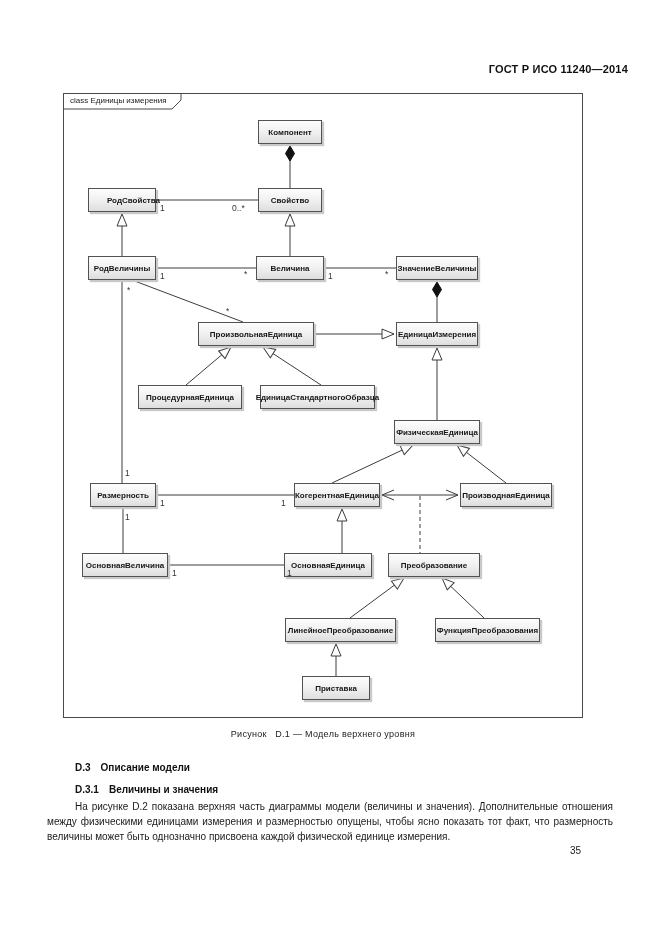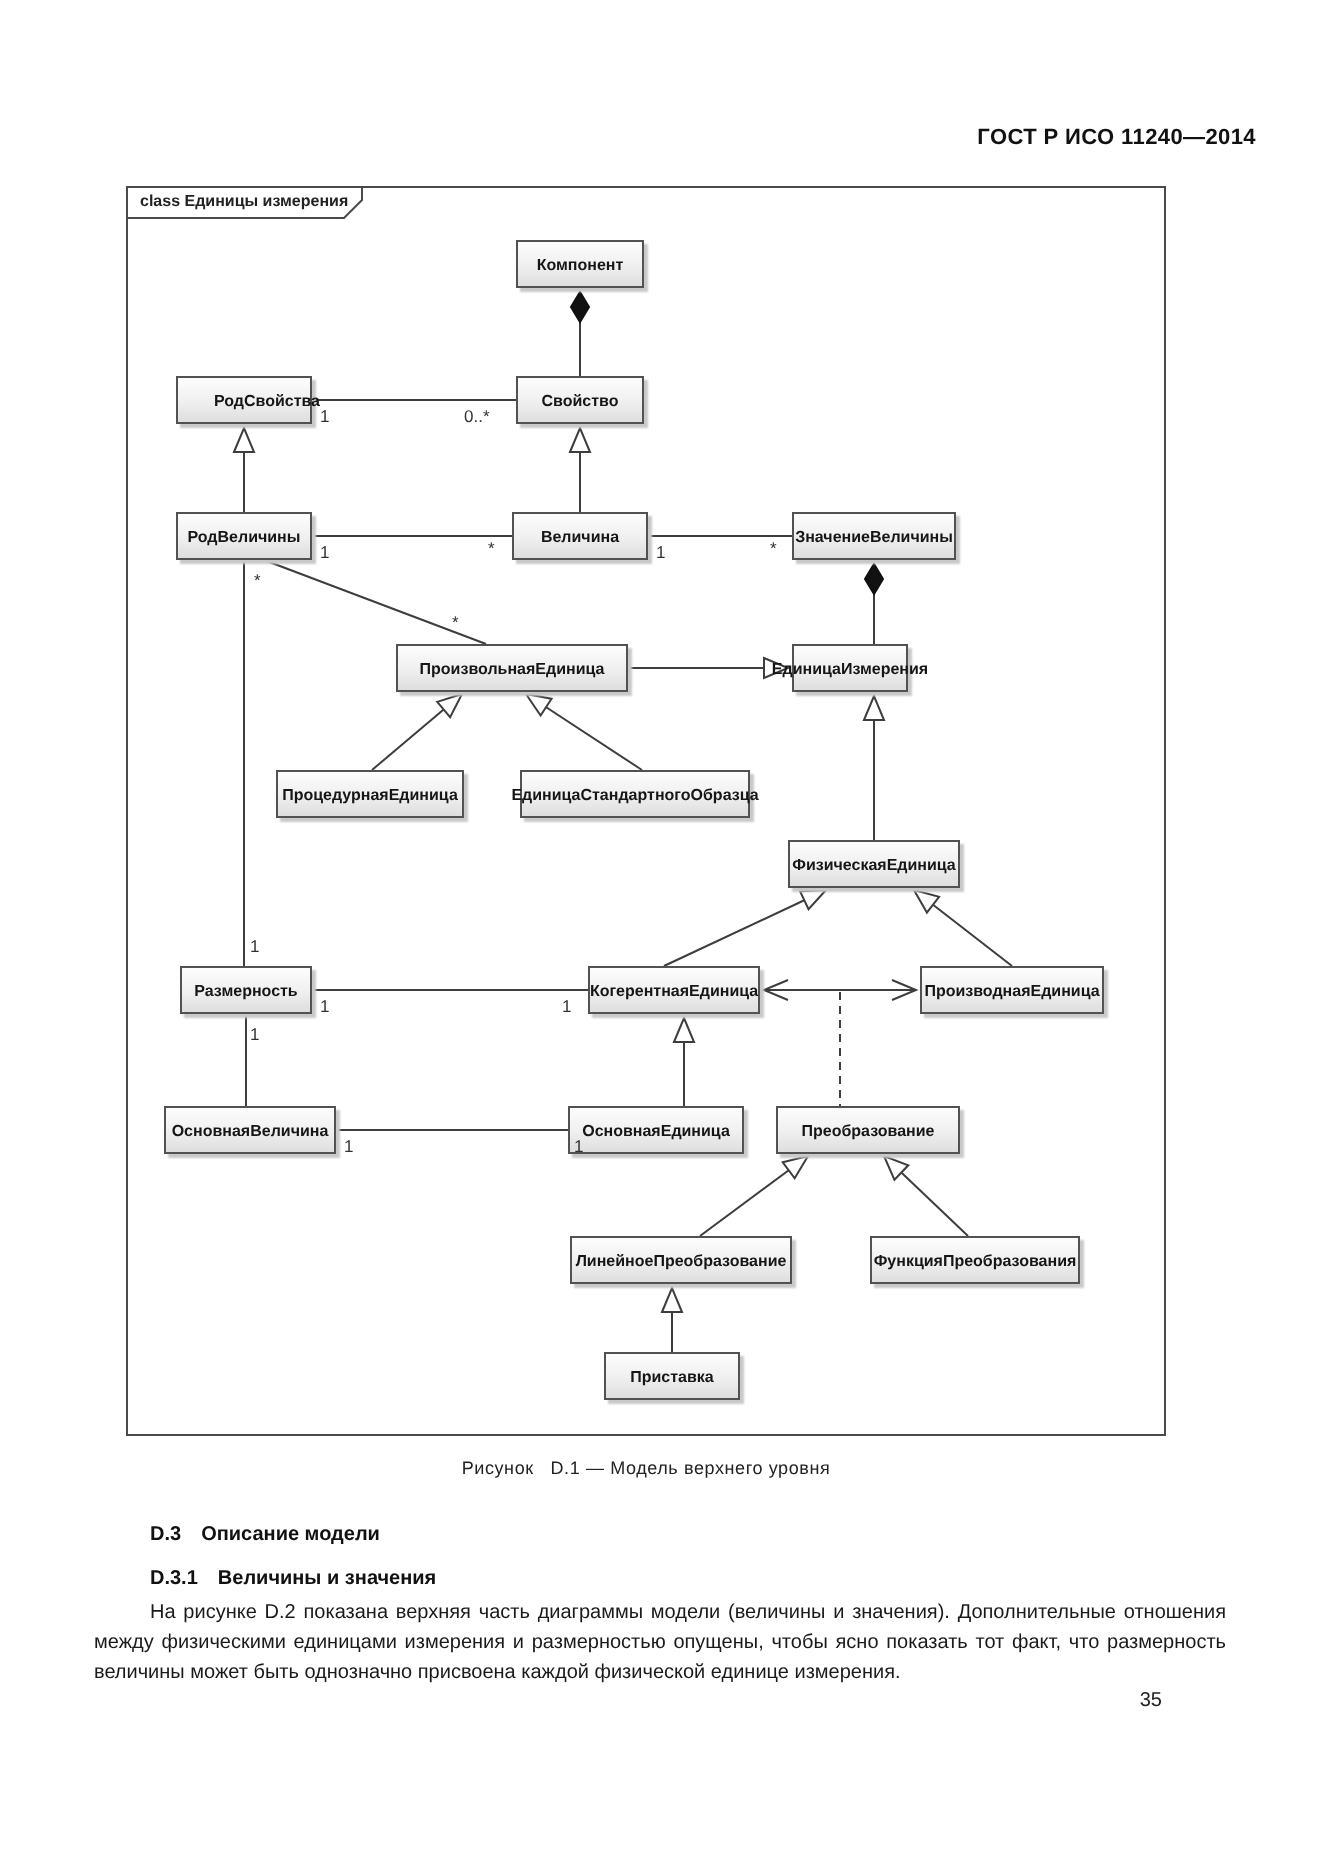--- a/index.html
+++ b/index.html
@@ -7,21 +7,21 @@
     position:relative;width:661px;height:936px;background:#ffffff;overflow:hidden;
     font-family:"Liberation Sans",sans-serif;color:#1c1c1c;
   }
   .doc-header{
     position:absolute;top:63px;left:0;width:584px;text-align:right;
     font-size:11px;font-weight:bold;letter-spacing:.2px;color:#111;padding-left:44px;
   }
   svg.lines{position:absolute;left:0;top:0;z-index:1;}
   .frame-tab-label{
     position:absolute;left:70px;top:96px;z-index:2;
-    font-size:8px;font-weight:bold;color:#222;white-space:nowrap;
+    font-size:8px;font-weight:normal;color:#222;white-space:nowrap;
   }
   .node{
     position:absolute;z-index:2;box-sizing:border-box;
     border:1px solid #525252;
     background:linear-gradient(180deg,#fdfdfd 0%,#efefef 55%,#dedede 100%);
     box-shadow:2px 2px 1px #c9c9c9;
     display:flex;align-items:center;justify-content:center;
     font-size:8px;font-weight:bold;color:#161616;white-space:nowrap;
   }
   .mult{
@@ -111,24 +111,24 @@
     </div>
   <div class="node" style="left:256px;top:256px;width:68px;height:24px;">
       <span>Величина</span>
     </div>
   <div class="node" style="left:396px;top:256px;width:82px;height:24px;">
       <span>ЗначениеВеличины</span>
     </div>
   <div class="node" style="left:198px;top:322px;width:116px;height:24px;">
       <span>ПроизвольнаяЕдиница</span>
     </div>
-  <div class="node" style="left:396px;top:322px;width:58px;height:24px;">
+  <div class="node" style="left:396px;top:322px;width:82px;height:24px;">
       <span>ЕдиницаИзмерения</span>
     </div>
-  <div class="node" style="left:138px;top:385px;width:94px;height:24px;align-items:center;">
+  <div class="node" style="left:138px;top:385px;width:104px;height:24px;align-items:center;">
       <span>ПроцедурнаяЕдиница</span>
     </div>
   <div class="node" style="left:260px;top:385px;width:115px;height:24px;">
       <span>ЕдиницаСтандартногоОбразца</span>
     </div>
   <div class="node" style="left:394px;top:420px;width:86px;height:24px;">
       <span>ФизическаяЕдиница</span>
     </div>
   <div class="node" style="left:90px;top:483px;width:66px;height:24px;">
       <span>Размерность</span>

